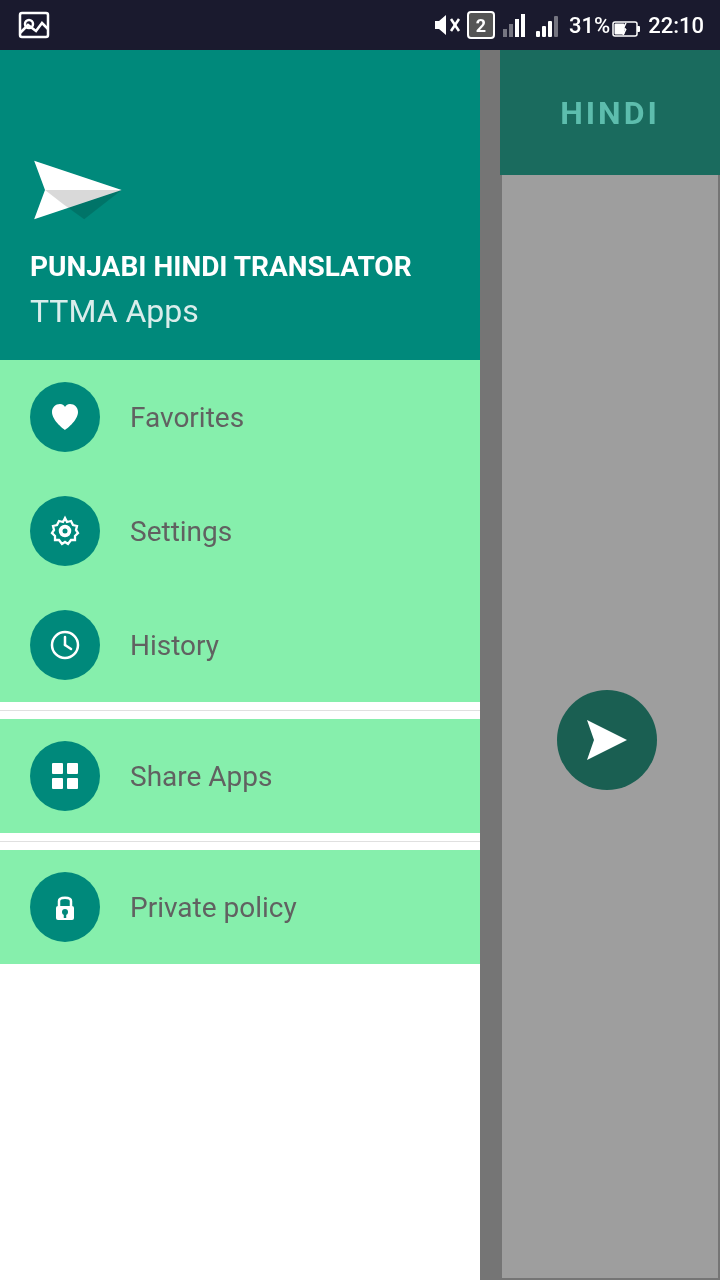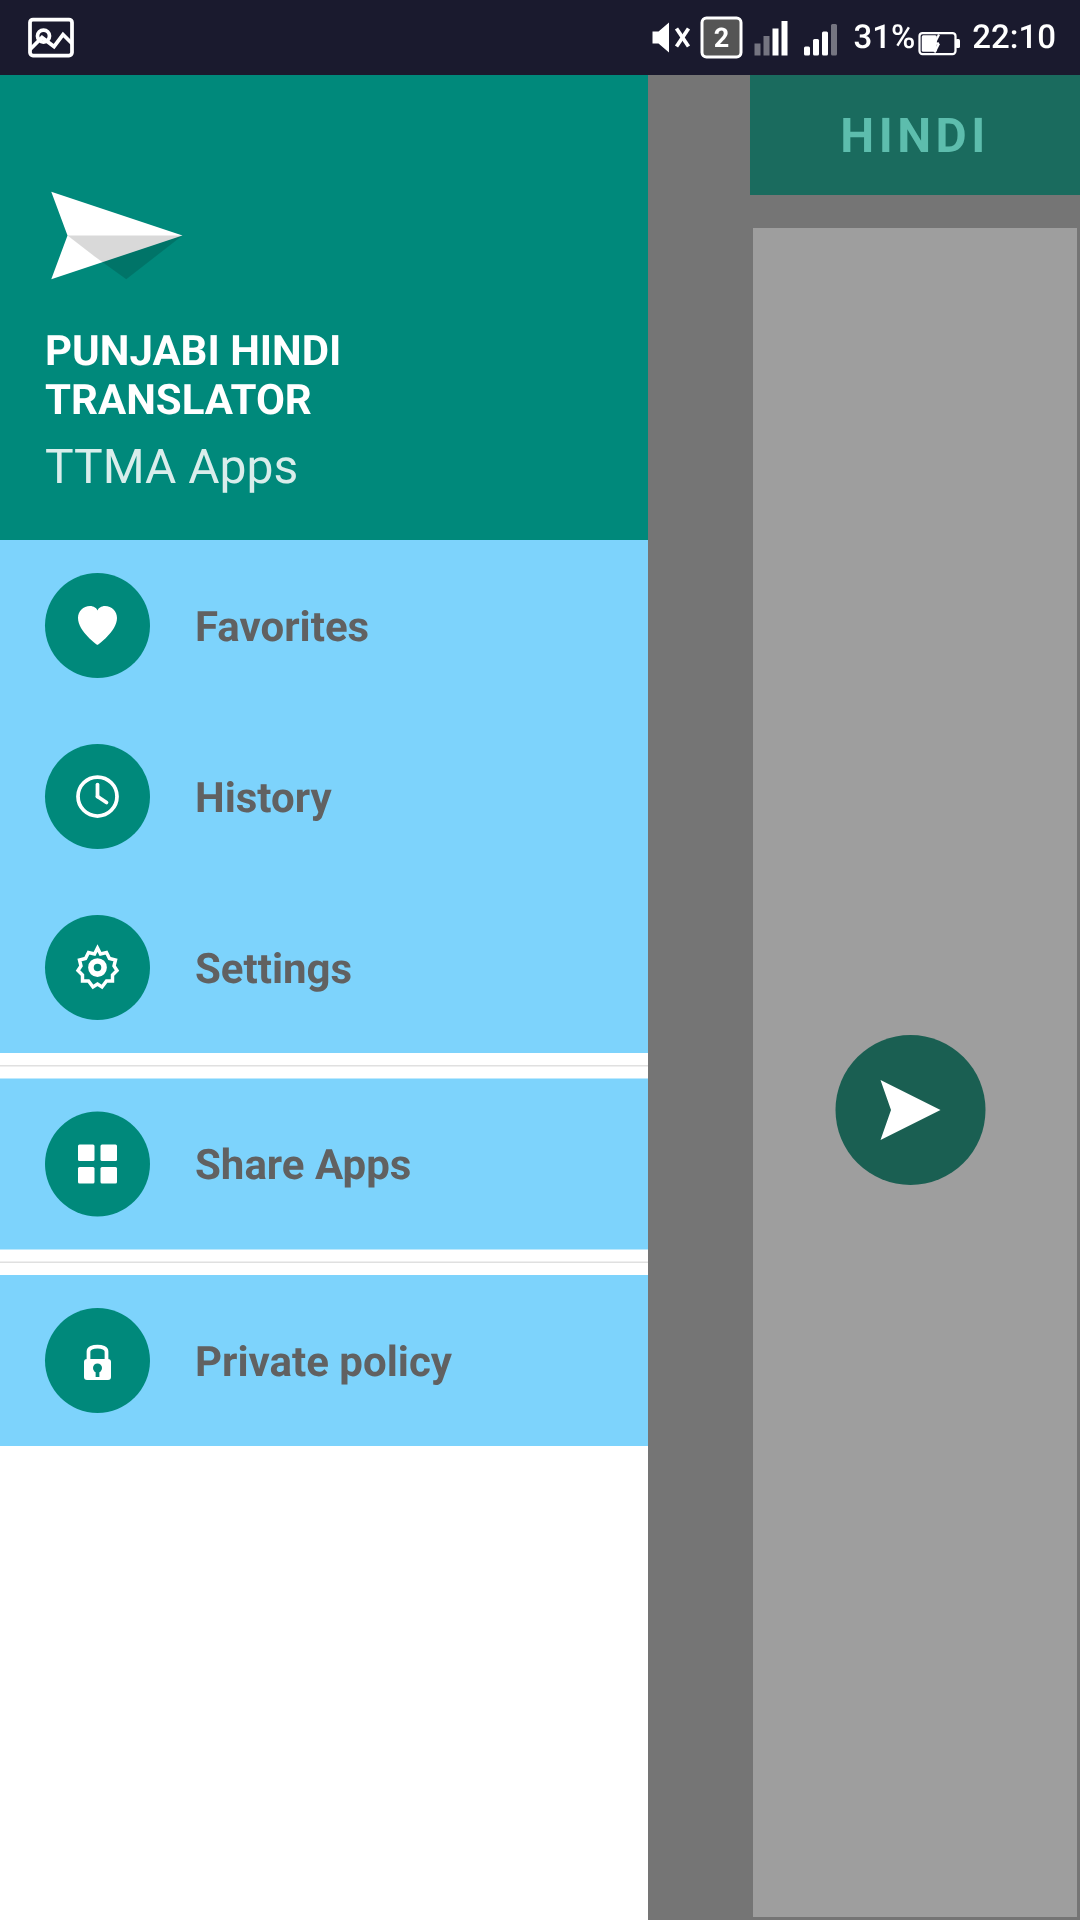--- a/index.html
+++ b/index.html
@@ -54,21 +54,21 @@
       background: #757575;
       z-index: 1;
     }
 
     
     .hindi-label {
       position: absolute;
       top: 50px;
       left: 500px;
       width: 220px;
-      height: 80px;
+      height: 125px;
       background: #1a6b5e;
       display: flex;
       align-items: center;
       justify-content: center;
       z-index: 10;
     }
     .hindi-label span {
       color: #5dbdad;
       font-size: 32px;
       font-weight: bold;
@@ -101,21 +101,21 @@
       background: #9e9e9e;
       border: 2px solid #757575;
       z-index: 5;
     }
 
     
     .drawer {
       position: absolute;
       top: 50px;
       left: 0;
-      width: 432px;
+      width: 480px;
       height: 1230px;
       background: white;
       z-index: 20;
       display: flex;
       flex-direction: column;
     }
 
     
     .drawer-header {
       background: #00897b;
@@ -145,22 +145,21 @@
       line-height: 1.2;
     }
 
     .drawer-subtitle {
       color: rgba(255,255,255,0.85);
       font-size: 32px;
     }
 
     
     .menu-section {
-      background: #7dd3fc;
-      font-weight: bold;
+      background: #86efac;
     }
 
     .menu-item {
       display: flex;
       align-items: center;
       padding: 22px 30px;
       cursor: pointer;
       gap: 30px;
     }
 
@@ -280,39 +279,39 @@
         <svg width="36" height="36" viewBox="0 0 36 36">
           <path d="M18 31 C18 31 5 22 5 13 C5 8.5 8.5 5 13 5 C15.5 5 17.5 6.5 18 8 C18.5 6.5 20.5 5 23 5 C27.5 5 31 8.5 31 13 C31 22 18 31 18 31Z" fill="white"></path>
         </svg>
       </div>
       <span class="menu-item-label">Favorites</span>
     </div>
 
     <div class="menu-item">
       <div class="menu-icon-circle">
         <svg width="36" height="36" viewBox="0 0 36 36">
-          <circle cx="18" cy="18" r="13" fill="none" stroke="white" stroke-width="2.5"></circle>
-          <line x1="18" y1="10" x2="18" y2="18" stroke="white" stroke-width="2.5" stroke-linecap="round"></line>
-          <line x1="18" y1="18" x2="24" y2="22" stroke="white" stroke-width="2.5" stroke-linecap="round"></line>
-        </svg>
-      </div>
-      <span class="menu-item-label">History</span>
-    </div>
-
-    <div class="menu-item">
-      <div class="menu-icon-circle">
-        <svg width="36" height="36" viewBox="0 0 36 36">
           <circle cx="18" cy="18" r="5" fill="none" stroke="white" stroke-width="2.5"></circle>
           <path d="M18 5 L20 9 L24 8 L26 12 L30 13 L29 17 L31 20 L28 23 L28 27 L24 27 L21 31 L18 29 L15 31 L12 27 L8 27 L8 23 L5 20 L7 17 L6 13 L10 12 L12 8 L16 9 Z" fill="none" stroke="white" stroke-width="2.3"></path>
           <circle cx="18" cy="18" r="4.5" fill="white"></circle>
           <circle cx="18" cy="18" r="2.5" fill="#00897b"></circle>
         </svg>
       </div>
       <span class="menu-item-label">Settings</span>
     </div>
+
+    <div class="menu-item">
+      <div class="menu-icon-circle">
+        <svg width="36" height="36" viewBox="0 0 36 36">
+          <circle cx="18" cy="18" r="13" fill="none" stroke="white" stroke-width="2.5"></circle>
+          <line x1="18" y1="10" x2="18" y2="18" stroke="white" stroke-width="2.5" stroke-linecap="round"></line>
+          <line x1="18" y1="18" x2="24" y2="22" stroke="white" stroke-width="2.5" stroke-linecap="round"></line>
+        </svg>
+      </div>
+      <span class="menu-item-label">History</span>
+    </div>
   </div>
 
   <div class="divider"></div>
 
   <div class="menu-section">
 
 
 
     <div class="menu-item">
       <div class="menu-icon-circle">

